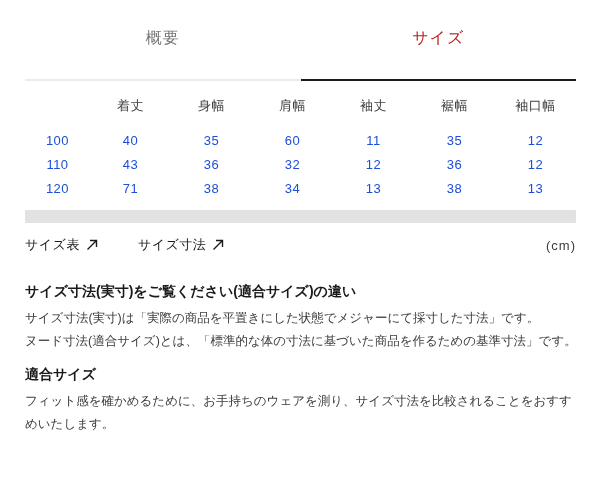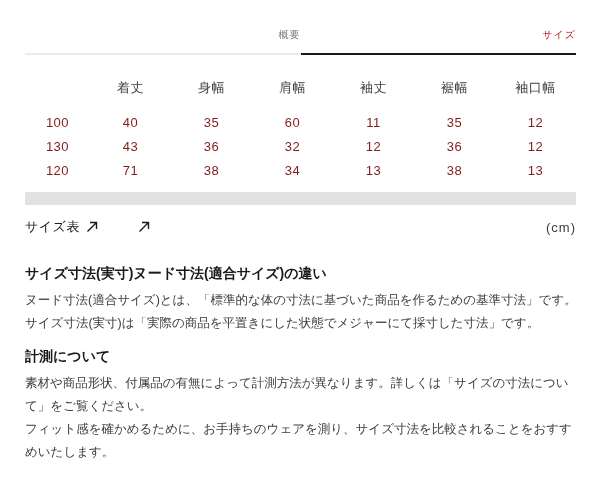--- a/index.html
+++ b/index.html
@@ -7,39 +7,39 @@
     width: 600px; height: 500px; overflow: hidden;
     font-family: "Liberation Sans", sans-serif;
     -webkit-font-smoothing: antialiased;
     color: #333;
   }
   .page { padding: 28px 24px 0 25px; }
 
   
   .tabs { display: flex; }
   .tab {
-    width: 50%; text-align: right; font-size: 10px; color: #757575;
-    padding-bottom: 11px; border-bottom: 2px solid #ebebeb;
+    width: 50%; text-align: center; font-size: 16px; color: #757575;
+    padding-bottom: 30px; border-bottom: 2px solid #ebebeb;
     cursor: pointer; letter-spacing: 1px;
   }
   .tab.active { color: #b91c1c; border-bottom-color: #1a1a1a; }
 
   
   table.size-table {
-    margin-top: 24px; border-collapse: collapse; width: 551px;
+    margin-top: 16px; border-collapse: collapse; width: 551px;
     font-size: 13px; table-layout: fixed;
   }
   table.size-table col.c0 { width: 65px; }
   table.size-table col.cn { width: 81px; }
   table.size-table th {
     font-weight: normal; color: #404040; text-align: center;
     padding: 0 0 13px 0; letter-spacing: 0.5px;
   }
   table.size-table td {
-    color: #7f1d1d; text-align: center; padding: 4.5px 0;
+    color: #1d4ed8; text-align: center; padding: 4.5px 0;
     letter-spacing: 0.5px;
   }
 
   
   .scroll-track {
     margin-top: 10px; height: 13px; width: 551px;
     background: #e2e2e2; border-radius: 1px; cursor: pointer;
   }
 
   
@@ -103,21 +103,21 @@
       <tr>
         <td>100</td>
         <td>40</td>
         <td>35</td>
         <td>60</td>
         <td>11</td>
         <td>35</td>
         <td>12</td>
       </tr>
       <tr>
-        <td>130</td>
+        <td>110</td>
         <td>43</td>
         <td>36</td>
         <td>32</td>
         <td>12</td>
         <td>36</td>
         <td>12</td>
       </tr>
       <tr>
         <td>120</td>
         <td>71</td>
@@ -133,32 +133,32 @@
   <div class="scroll-track"></div>
 
   <div class="links-row">
     <a class="link">
       <span>サイズ表</span>
       <svg width="12" height="12" viewBox="0 0 12 12">
         <path d="M1.5 10.5 L10.5 1.5 M4 1.5 H10.5 V8" fill="none" stroke="#1a1a1a" stroke-width="1.4"></path>
       </svg>
     </a>
     <a class="link">
+      <span>サイズ寸法</span>
       <svg width="12" height="12" viewBox="0 0 12 12">
         <path d="M1.5 10.5 L10.5 1.5 M4 1.5 H10.5 V8" fill="none" stroke="#1a1a1a" stroke-width="1.4"></path>
       </svg>
     </a>
     <span class="unit">(cm)</span>
   </div>
 
   <div class="section">
-    <h3>サイズ寸法(実寸)ヌード寸法(適合サイズ)の違い</h3>
+    <h3>サイズ寸法(実寸)をご覧ください(適合サイズ)の違い</h3>
+    <p class="nowrap">サイズ寸法(実寸)は「実際の商品を平置きにした状態でメジャーにて採寸した寸法」です。</p>
     <p class="nowrap">ヌード寸法(適合サイズ)とは、「標準的な体の寸法に基づいた商品を作るための基準寸法」です。</p>
-    <p class="nowrap">サイズ寸法(実寸)は「実際の商品を平置きにした状態でメジャーにて採寸した寸法」です。</p>
   </div>
 
   <div class="section">
-    <h3>計測について</h3>
-    <p>素材や商品形状、付属品の有無によって計測方法が異なります。詳しくは「サイズの寸法について」をご覧ください。</p>
+    <h3>適合サイズ</h3>
     <p>フィット感を確かめるために、お手持ちのウェアを測り、サイズ寸法を比較されることをおすすめいたします。</p>
   </div>
 
 </div>
 
 </body></html>

